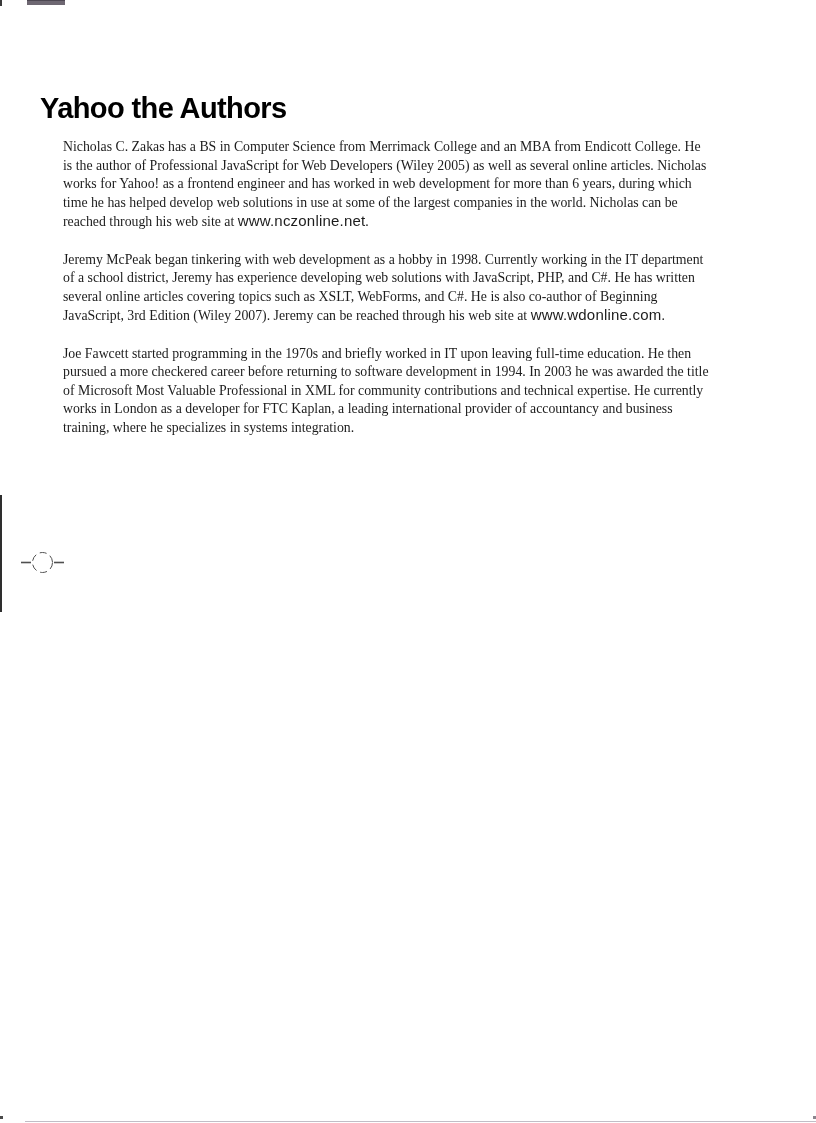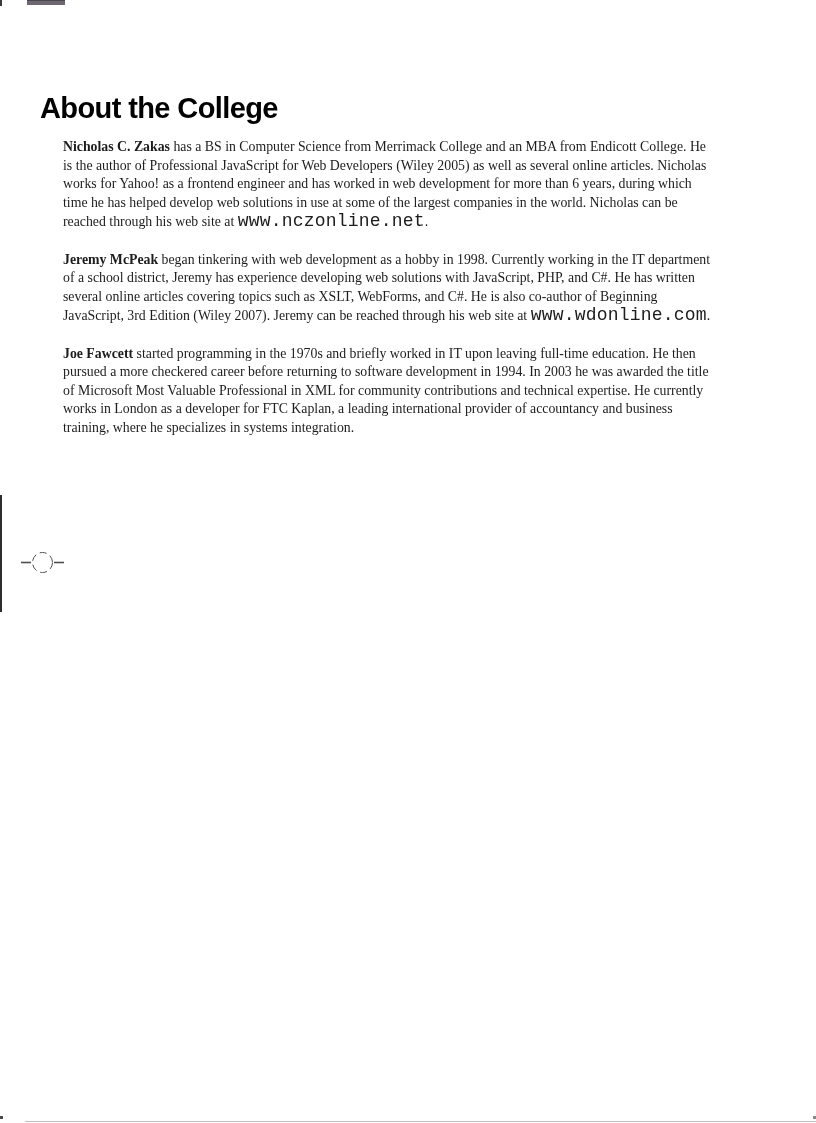--- a/index.html
+++ b/index.html
@@ -26,23 +26,23 @@
   .authors {
     position: absolute;
     left: 63px;
     top: 138px;
     width: 648px;
     font-size: 13.8px;
     line-height: 18.6px;
     text-align: left;
   }
   .authors p { margin: 0 0 18.6px 0; }
-  .bold   { font-weight: bold; }
+  .bold   { font-weight: normal; }
   .italic { }
-  .mono   { font-family: Liberation Mono, monospace; font-size: 18px; letter-spacing: 0.2px; }
+  .mono   { font-family: Liberation Sans, sans-serif; font-size: 15px; letter-spacing: 0.2px; }
 
   
   .tick-top-left {
     position: absolute; left: 0; top: 0;
     width: 2px; height: 6px; background: #3a3a3a;
   }
   .crop-bar {
     position: absolute; left: 27px; top: 0;
     width: 38px; height: 4px; background: #6e6772;
     border-top: 1px solid #4d4752;
@@ -68,21 +68,21 @@
   }
 </style>
 </head>
 <body>
 
 <div class="page">
 
   <div class="tick-top-left"></div>
   <div class="crop-bar"></div>
 
-  <h1 class="page-title">About the College</h1>
+  <h1 class="page-title">Yahoo the Authors</h1>
 
   <div class="authors">
     <p><span class="bold">Nicholas C. Zakas</span><span> has a BS in Computer Science from Merrimack College and an MBA from Endicott College. He is the author of </span><span class="italic">Professional JavaScript for Web Developers</span><span> (Wiley 2005) as well as several online articles. Nicholas works for Yahoo! as a frontend engineer and has worked in web development for more than 6 years, during which time he has helped develop web solutions in use at some of the largest companies in the world. Nicholas can be reached through his web site at </span><span class="mono">www.nczonline.net</span><span>.</span></p>
     <p><span class="bold">Jeremy McPeak</span><span> began tinkering with web development as a hobby in 1998. Currently working in the IT department of a school district, Jeremy has experience developing web solutions with JavaScript, PHP, and C#. He has written several online articles covering topics such as XSLT, WebForms, and C#. He is also co-author of </span><span class="italic">Beginning JavaScript, 3rd Edition</span><span> (Wiley 2007). Jeremy can be reached through his web site at </span><span class="mono">www.wdonline.com</span><span>.</span></p>
     <p><span class="bold">Joe Fawcett</span><span> started programming in the 1970s and briefly worked in IT upon leaving full-time education. He then pursued a more checkered career before returning to software development in 1994. In 2003 he was awarded the title of Microsoft Most Valuable Professional in XML for community contributions and technical expertise. He currently works in London as a developer for FTC Kaplan, a leading international provider of accountancy and business training, where he specializes in systems integration.</span></p>
   </div>
 
   <svg class="reg-mark" width="46" height="30" viewBox="0 0 46 30">
     <line x1="1" y1="14.5" x2="11" y2="14.5" stroke="#4f4f4f" stroke-width="1.6"></line>
     <line x1="34" y1="14.5" x2="44" y2="14.5" stroke="#4f4f4f" stroke-width="1.6"></line>

